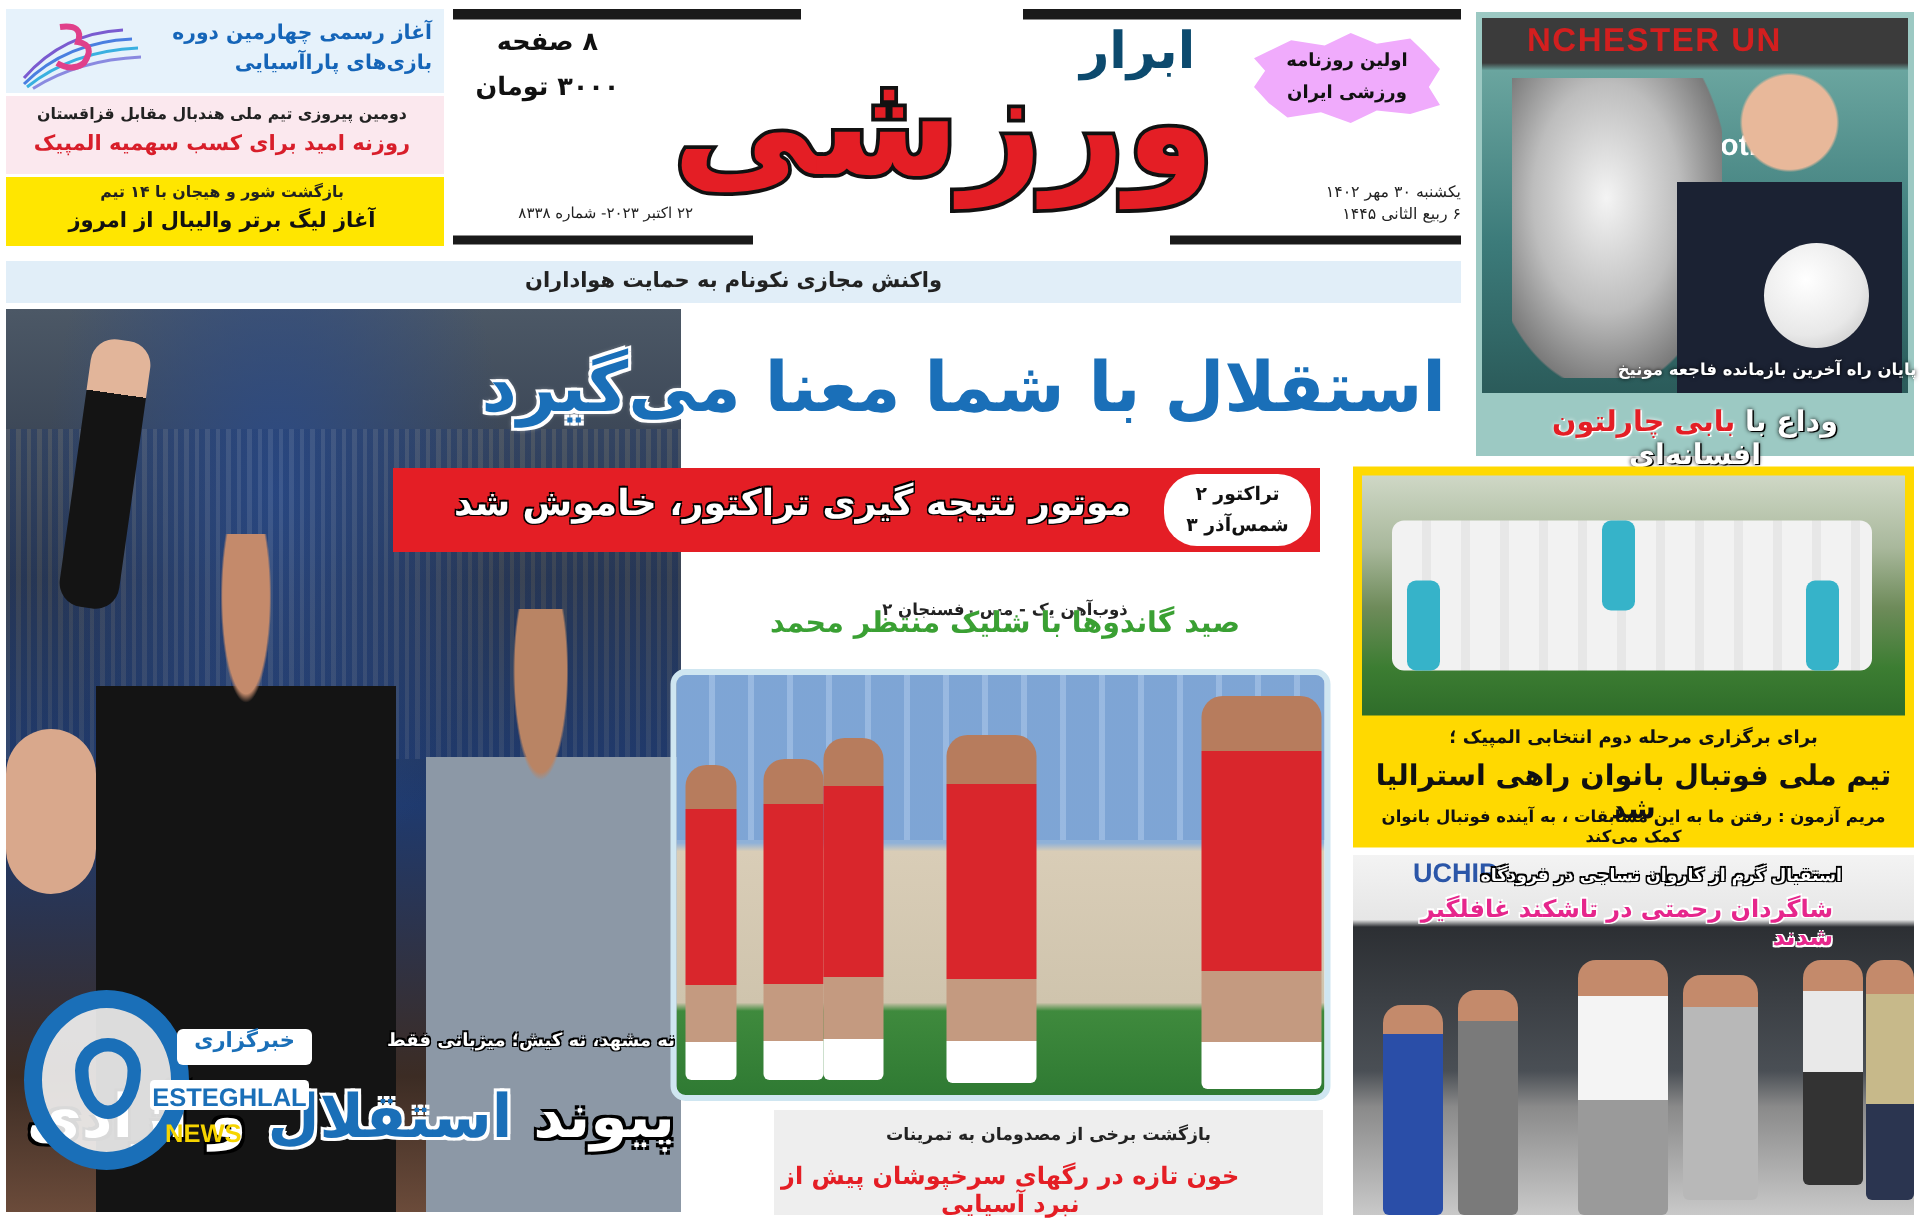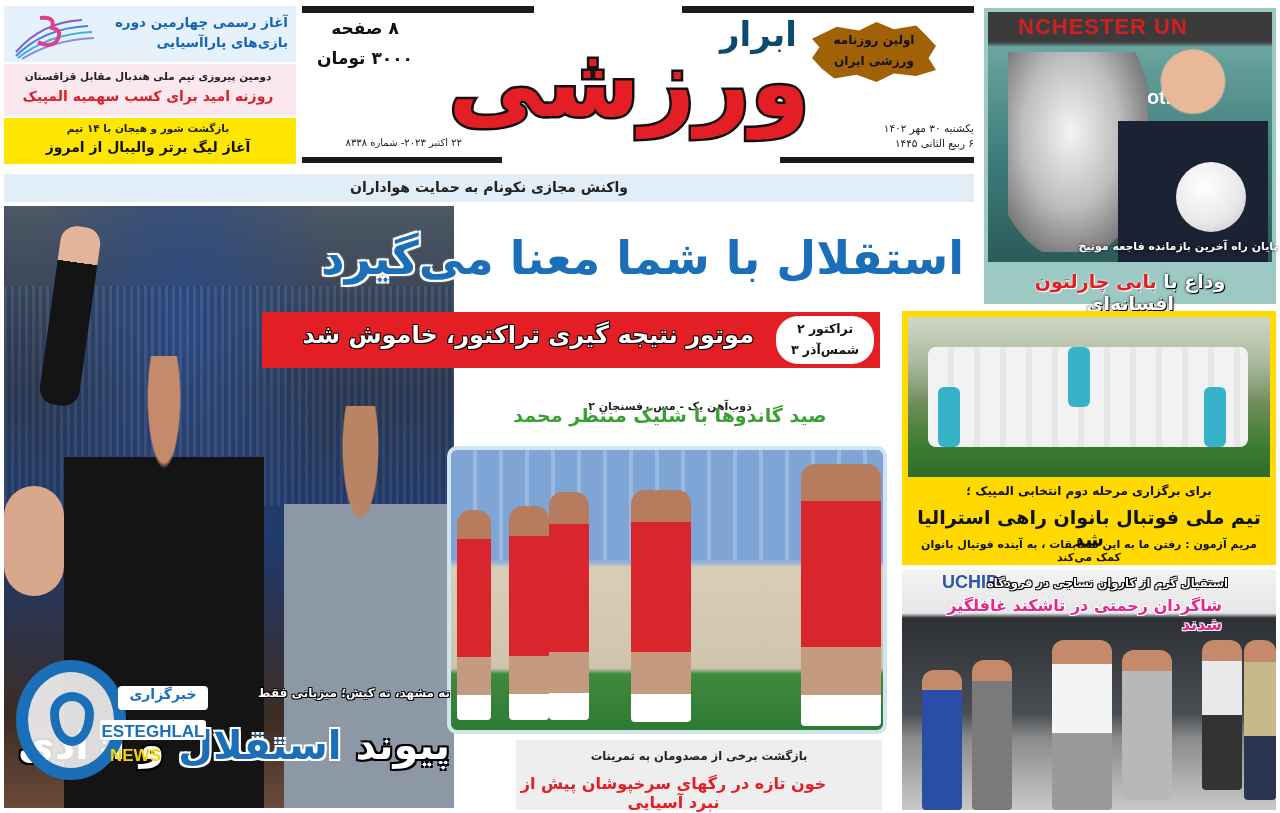--- a/index.html
+++ b/index.html
@@ -22,21 +22,21 @@
     #mast-rule-top-l { left: 302px; top: 6px; width: 232px; height: 7px; background: #1a1a1a; }
     #mast-rule-top-r { left: 682px; top: 6px; width: 292px; height: 7px; background: #1a1a1a; }
     #mast-rule-bot-l { left: 302px; top: 157px; width: 200px; height: 6px; background: #1a1a1a; }
     #mast-rule-bot-r { left: 780px; top: 157px; width: 194px; height: 6px; background: #1a1a1a; }
     #mast-pages { left: 310px; top: 18px; width: 110px; text-align: center; font-size: 17px; font-weight: bold; color: #111; }
     #mast-price { left: 310px; top: 48px; width: 110px; text-align: center; font-size: 17px; font-weight: bold; color: #111; }
     #mast-issue { left: 302px; top: 137px; width: 160px; text-align: right; font-size: 10px; color: #222; }
     #mast-logo { left: 500px; top: 10px; width: 310px; height: 150px; }
     #mast-logo .big { position: absolute; left: 0; top: 8px; width: 310px; text-align: center; font-size: 96px; font-weight: bold; color: #e41e25; -webkit-text-stroke: 5px #111; paint-order: stroke fill; line-height: 130px; letter-spacing: -4px; }
     #mast-logo .small { position: absolute; left: 220px; top: 4px; font-size: 34px; font-weight: bold; color: #0c4a6e; text-align: center; }
-    #mast-badge { left: 812px; top: 22px; width: 124px; height: 60px; background: #a16207; clip-path: polygon(8% 20%, 20% 8%, 38% 14%, 52% 0%, 66% 12%, 84% 6%, 92% 22%, 100% 40%, 94% 60%, 100% 80%, 84% 90%, 66% 86%, 52% 100%, 36% 88%, 18% 94%, 8% 78%, 0% 60%, 6% 42%, 0% 28%); }
+    #mast-badge { left: 836px; top: 22px; width: 124px; height: 60px; background: #f0abfc; clip-path: polygon(8% 20%, 20% 8%, 38% 14%, 52% 0%, 66% 12%, 84% 6%, 92% 22%, 100% 40%, 94% 60%, 100% 80%, 84% 90%, 66% 86%, 52% 100%, 36% 88%, 18% 94%, 8% 78%, 0% 60%, 6% 42%, 0% 28%); }
     #mast-badge .t { position: absolute; left: 0; top: 8px; width: 124px; text-align: center; font-size: 12px; font-weight: bold; color: #111; line-height: 21px; }
     #mast-date1 { left: 862px; top: 122px; width: 112px; text-align: right; font-size: 10.5px; color: #222; }
     #mast-date2 { left: 862px; top: 137px; width: 112px; text-align: right; font-size: 10.5px; color: #222; }
 
     
     #charlton-box { left: 984px; top: 8px; width: 292px; height: 296px; background: #9cc9c3; }
     #charlton-photo { left: 988px; top: 12px; width: 284px; height: 250px; background: linear-gradient(180deg, #3b3b3b 0%, #3b3b3b 12%, #6aa59f 14%, #3c7b7a 60%, #2b5b5a 100%); overflow: hidden; }
     #charlton-photo .sign { position: absolute; left: 30px; top: 2px; color: #d31f1f; font-size: 22px; font-weight: bold; font-family: "Liberation Sans", sans-serif; direction: ltr; letter-spacing: 1px; }
     #charlton-photo .sign2 { position: absolute; left: 140px; top: 74px; color: #fff; font-size: 20px; font-weight: bold; font-family: "Liberation Sans", sans-serif; direction: ltr; }
     #charlton-photo .cup { position: absolute; left: 20px; top: 40px; width: 140px; height: 200px; background: radial-gradient(ellipse at 45% 40%, #f4f4f4 0%, #bdbdbd 45%, #7a7a7a 75%, transparent 76%); }

